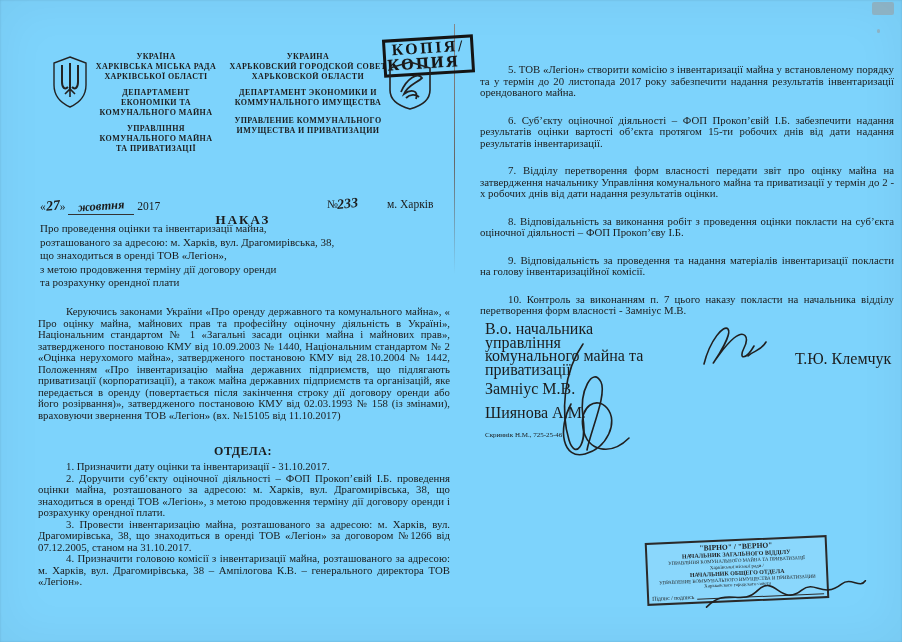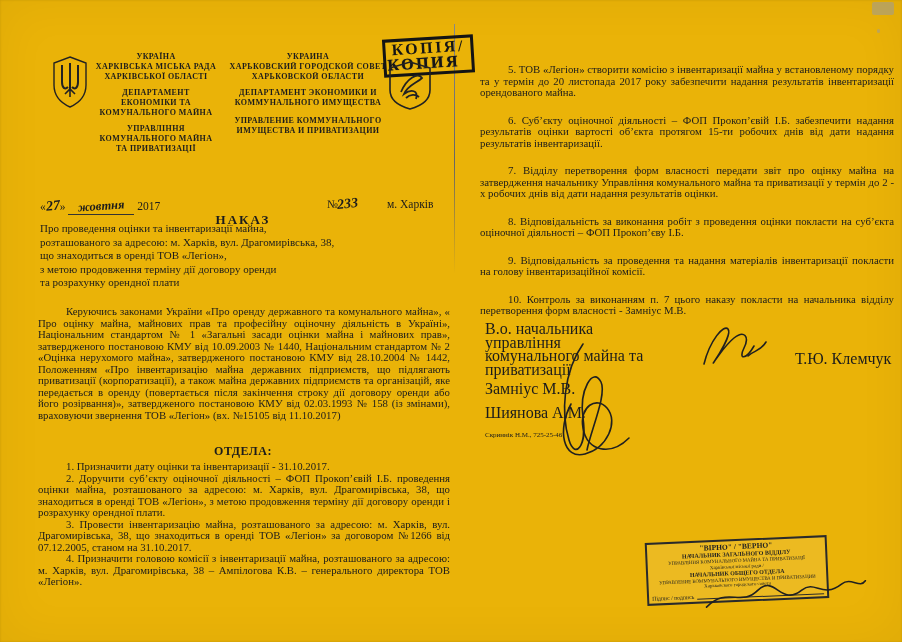--- a/index.html
+++ b/index.html
@@ -1,16 +1,16 @@
 <!DOCTYPE html>
 <html><head>
 <meta charset="utf-8">
 <style>
   html,body{margin:0;padding:0;}
-  #scan{position:relative;width:902px;height:642px;background:#eab308;overflow:hidden;
+  #scan{position:relative;width:902px;height:642px;background:#7dd3fc;overflow:hidden;
         font-family:"Liberation Serif",serif;color:#1c1c1c;
         box-shadow:inset 0 0 50px rgba(0,0,0,0.05), inset 0 0 2px rgba(0,0,0,0.15);}
   .abs{position:absolute;}
   
   .lh{font-weight:bold;text-align:center;font-size:8px;line-height:10px;letter-spacing:.4px;}
   .lh .grp{margin-top:6px;}
   
   .order-title{font-weight:bold;font-size:13px;letter-spacing:2px;text-align:center;margin-top:36px;}
   .dateline{font-size:11.5px;}
   .hand{display:inline-block;font-style:italic;font-size:14px;transform:rotate(-6deg);font-weight:bold;}

